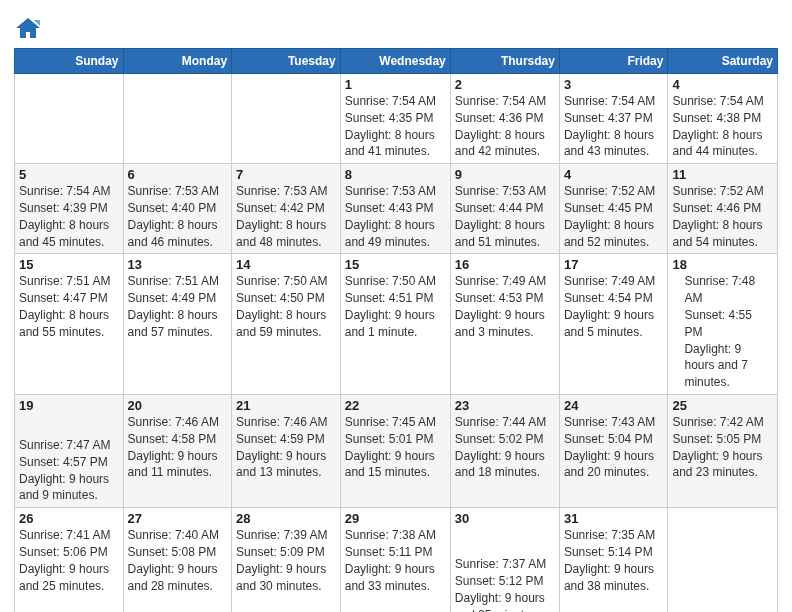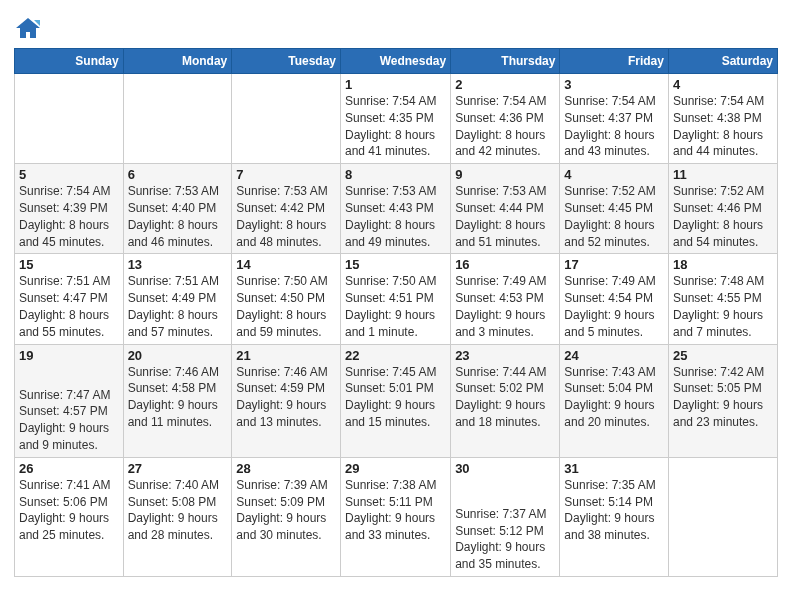--- a/index.html
+++ b/index.html
@@ -241,21 +241,21 @@
 Daylight: 9 hours and 3 minutes.</div>
           </td>
           <td>
             <span class="day-num">17</span>
             <div class="day-info" style="white-space: pre-line;">Sunrise: 7:49 AM
 Sunset: 4:54 PM
 Daylight: 9 hours and 5 minutes.</div>
           </td>
           <td>
             <span class="day-num">18</span>
-            <div class="day-info" style="white-space: pre-line;">Sunrise: 7:48 AM
+            <div class="day-info" style="white-space: pre-line; margin-left: 12px;">Sunrise: 7:48 AM
 Sunset: 4:55 PM
 Daylight: 9 hours and 7 minutes.</div>
           </td>
         </tr>
         <tr>
           <td>
             <span class="day-num">19</span>
             <div class="day-info" style="white-space: pre-line; margin-top: 24px;">Sunrise: 7:47 AM
 Sunset: 4:57 PM
 Daylight: 9 hours and 9 minutes.</div>

